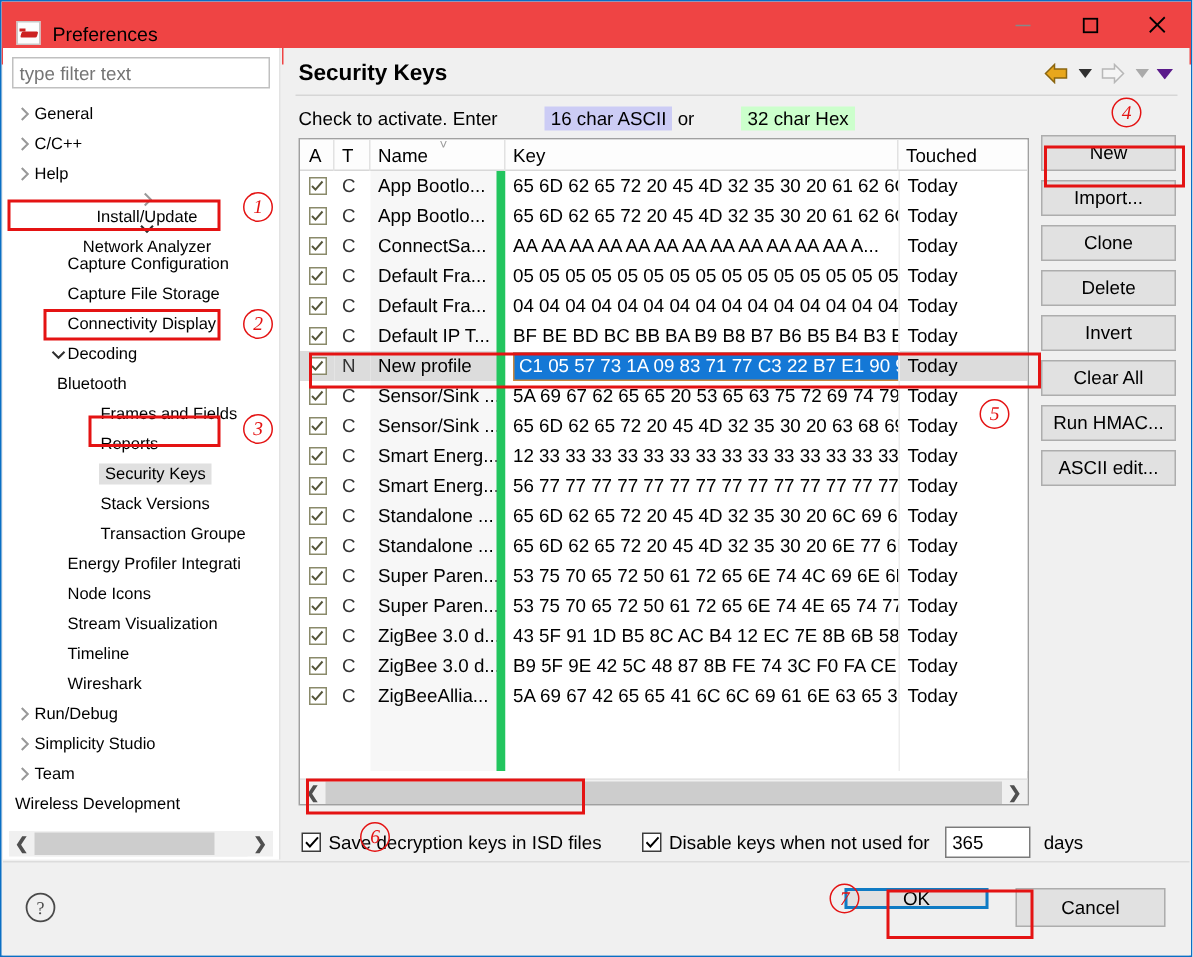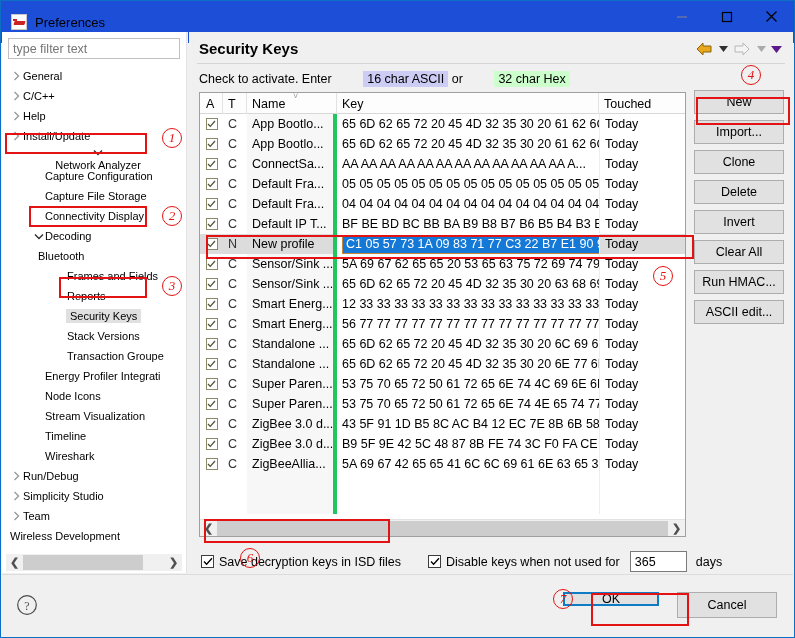--- a/index.html
+++ b/index.html
@@ -14,21 +14,21 @@
     position: relative;
   }
   #window {
     position:absolute; left:0; top:0; width:795px; height:638px;
     border:1px solid #0b6fc4;
     background:#f0f0f0;
     overflow:hidden;
   }
   
   #titlebar {
-    height:42px; background:#1d4ed8; display:flex; align-items:center;
+    height:42px; background:#ef4444; display:flex; align-items:center;
     position:relative;
   }
   #title-icon {
     width:16px; height:16px; margin-left:10px; margin-right:8px;
     position:relative; background:#fdfdfd; border:1px solid #c8c8c8;
   }
   #title-icon::before{
     content:""; position:absolute; left:2px; top:6px; width:11px; height:4px;
     background:#cc2222; border-radius:1px;
     transform:skewX(-16deg);
@@ -92,21 +92,21 @@
   .th.c-t { width:24px; padding-left:5px; }
   .th.c-name { width:90px; }
   .th.c-key { width:262px; }
   .th.c-touched { width:86px; border-right:none; }
   .sortmark { position:absolute; left:46px; top:-2px; color:#9a9a9a; font-size:9px; }
   #tbody { height:406px; overflow:hidden; }
   .tr { display:flex; height:20px; align-items:stretch; }
   .td { height:20px; display:flex; align-items:center; font-size:12.5px; white-space:nowrap; overflow:hidden; }
   .td.c-a { width:23px; justify-content:center; background:#fff; }
   .td.c-t { width:24px; padding-left:5px; background:#fff; color:#333; }
-  .td.c-name { width:90px; padding-left:5px; background:#f7f7f7; border-right:4px solid #22c55e; }
+  .td.c-name { width:90px; padding-left:5px; background:#f7f7f7; border-right:6px solid #22c55e; }
   .td.c-key { width:262px; padding-left:5px; background:#fff; }
   .td.c-touched { width:86px; padding-left:5px; background:#fff; border-left:1px solid #ededed;}
   .tr.sel .td.c-a, .tr.sel .td.c-t { background:#dcdcdc; }
   .tr.sel .td.c-name { background:#dcdcdc; }
   .tr.sel .td.c-key { background:#fff; }
   .tr.sel .td.c-touched { background:#dcdcdc; }
   .keyedit {
     background:#1478d6; color:#fff; padding:1px 3px; border:1px solid #c8863c;
     font-size:12.5px; line-height:15px;
   }
@@ -213,21 +213,21 @@
             <span class="tlabel">C/C++</span>
           </div>
           <div class="tnode" style="padding-left: 8px;">
             <span class="tarrow">
               <svg width="7" height="10" viewBox="0 0 7 10">
                 <path d="M1.5 1 L5.5 5 L1.5 9" fill="none" stroke="#9a9a9a" stroke-width="1.4"></path>
               </svg>
             </span>
             <span class="tlabel">Help</span>
           </div>
-          <div class="tnode" style="padding-left: 8px;">
+          <div class="tnode" style="padding-left: 8px; flex-direction: column;">
             <span class="tarrow">
               <svg width="7" height="10" viewBox="0 0 7 10">
                 <path d="M1.5 1 L5.5 5 L1.5 9" fill="none" stroke="#9a9a9a" stroke-width="1.4"></path>
               </svg>
             </span>
             <span class="tlabel">Install/Update</span>
           </div>
           <div class="tnode" style="padding-left: 8px; flex-direction: column;">
             <span class="tarrow">
               <svg width="10" height="7" viewBox="0 0 10 7">

